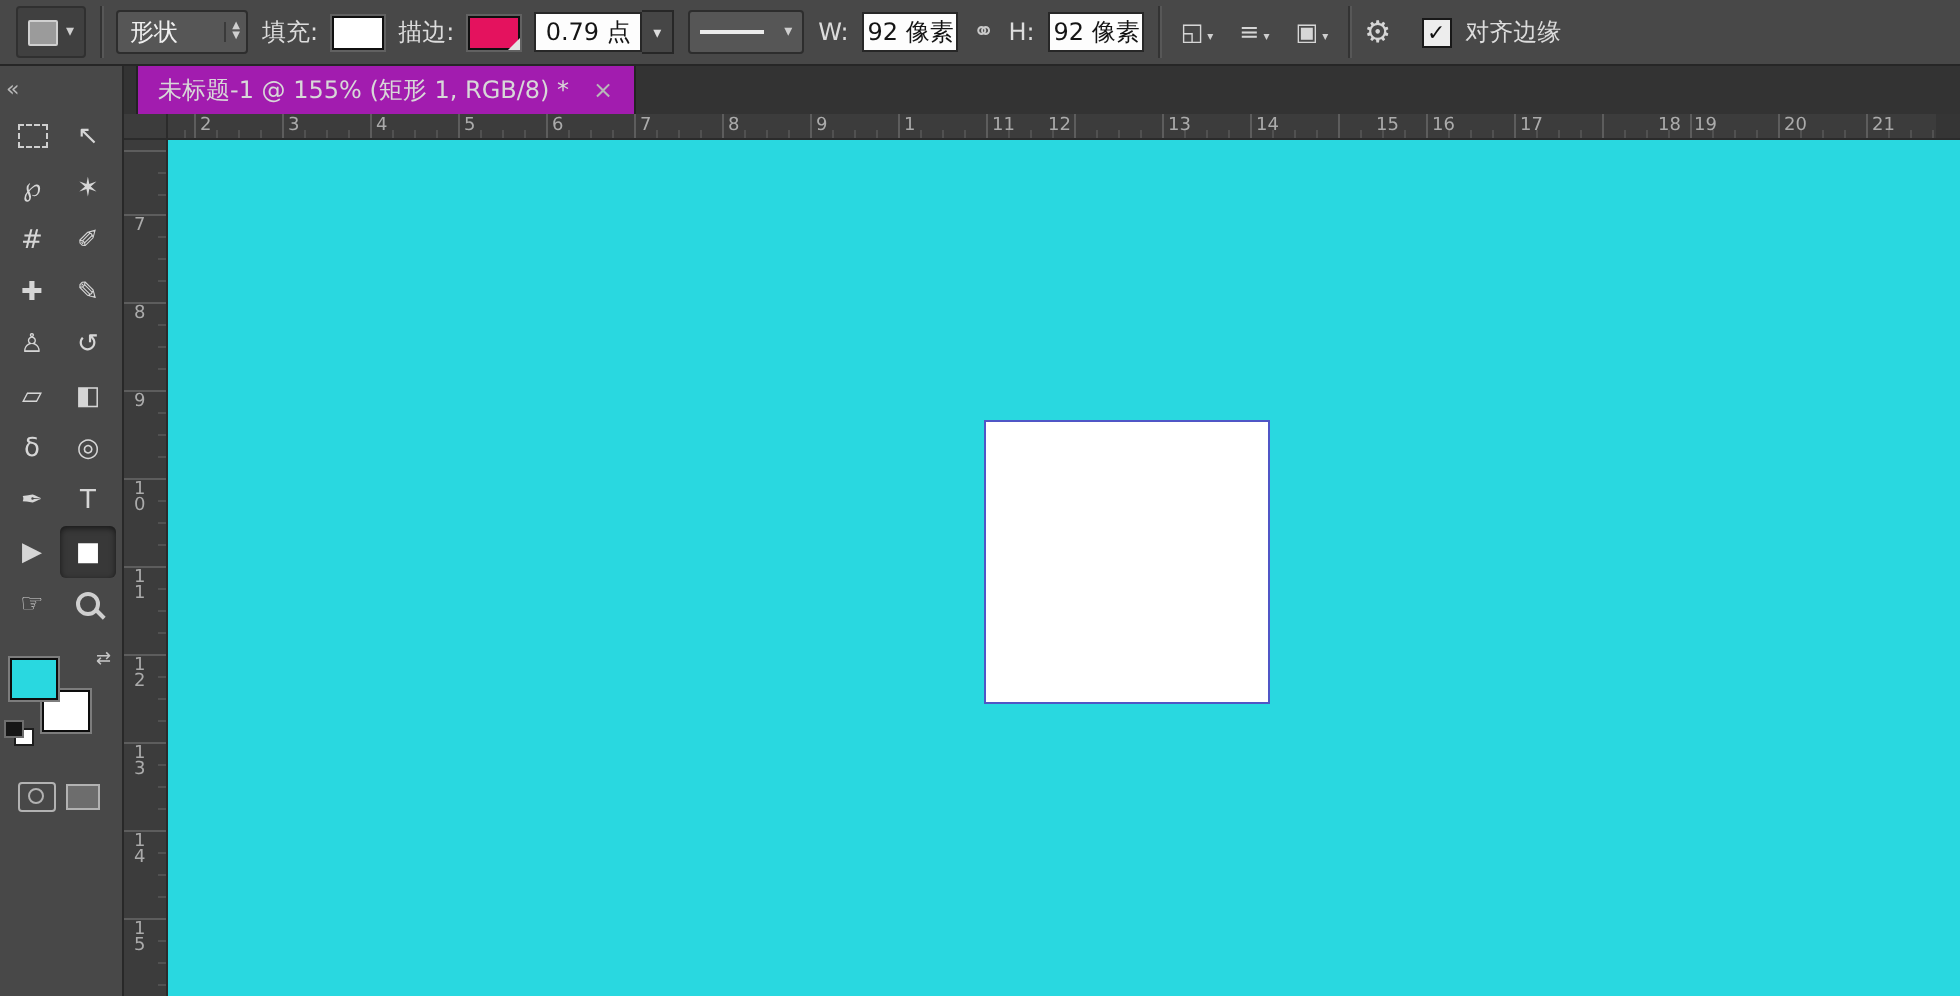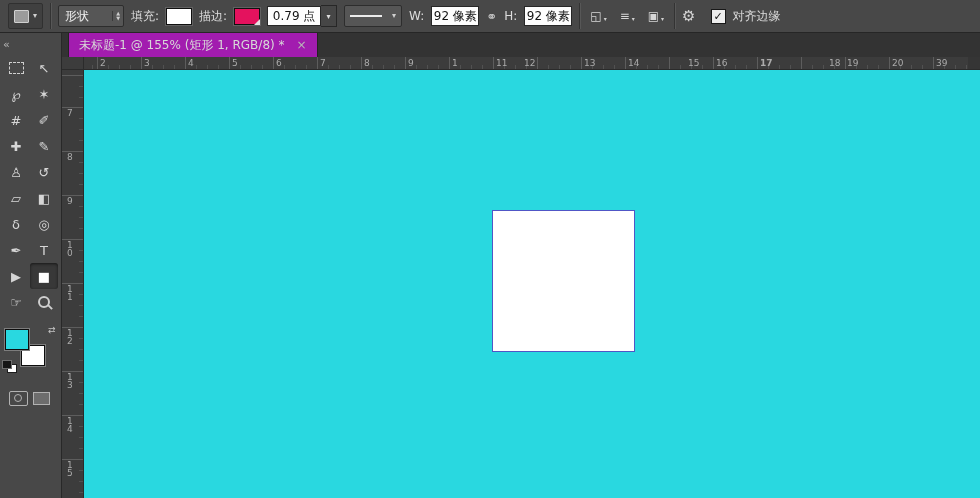--- a/index.html
+++ b/index.html
@@ -268,25 +268,25 @@
       <span class="hnum" style="left: 236px;">7</span>
       <span class="hnum" style="left: 280px;">8</span>
       <span class="hnum" style="left: 324px;">9</span>
       <span class="hnum" style="left: 368px;">1</span>
       <span class="hnum" style="left: 412px;">11</span>
       <span class="hnum" style="left: 440px;">12</span>
       <span class="hnum" style="left: 500px;">13</span>
       <span class="hnum" style="left: 544px;">14</span>
       <span class="hnum" style="left: 604px;">15</span>
       <span class="hnum" style="left: 632px;">16</span>
-      <span class="hnum" style="left: 676px; font-weight: bold;">17</span>
+      <span class="hnum" style="left: 676px;">17</span>
       <span class="hnum" style="left: 745px;">18</span>
       <span class="hnum" style="left: 763px;">19</span>
       <span class="hnum" style="left: 808px;">20</span>
-      <span class="hnum" style="left: 852px;">39</span>
+      <span class="hnum" style="left: 852px;">21</span>
     </div>
   <div class="v-ruler">
       <span class="vnum" style="top: 39px;">7</span>
       <span class="vnum" style="top: 83px;">8</span>
       <span class="vnum" style="top: 127px;">9</span>
       <span class="vnum" style="top: 171px;">1<br>0</span>
       <span class="vnum" style="top: 215px;">1<br>1</span>
       <span class="vnum" style="top: 259px;">1<br>2</span>
       <span class="vnum" style="top: 303px;">1<br>3</span>
       <span class="vnum" style="top: 347px;">1<br>4</span>

